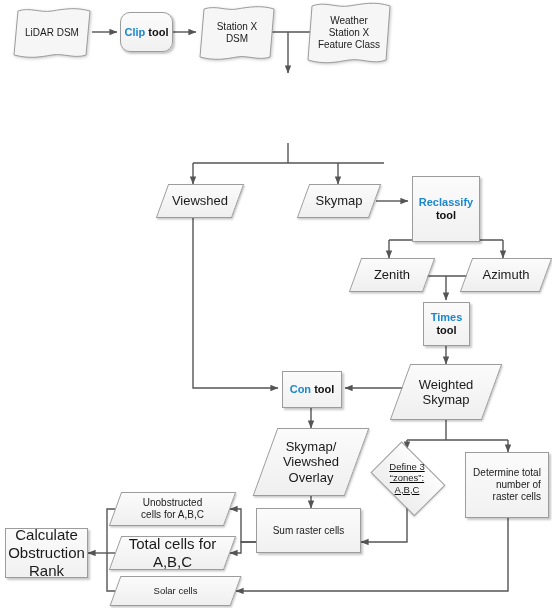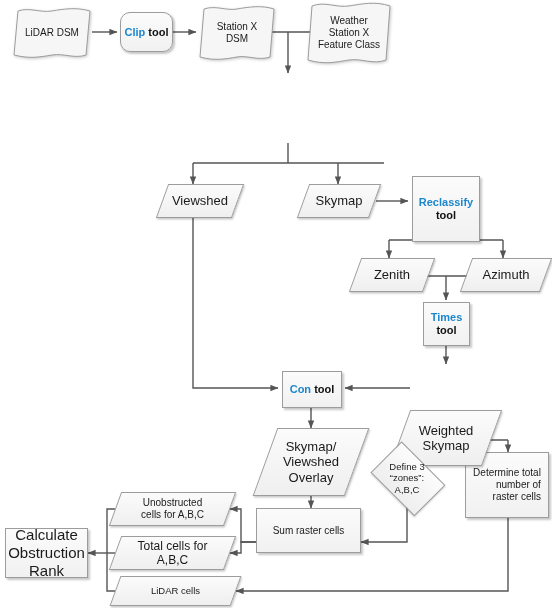--- a/index.html
+++ b/index.html
@@ -157,42 +157,42 @@
     <span class="lbl">Zenith</span>
   </div>
 
   <div class="node proc" style="left:423px;top:302px;width:47px;height:44px;">
     <span class="lbl">
       <span class="toolname">Times</span><br>
       <span class="toolword">tool</span>
     </span>
   </div>
 
-  <div class="node data" style="left:400px;top:364px;width:92px;height:56px;margin-top:46px;">
+  <div class="node data" style="left:400px;top:364px;width:92px;height:56px;">
     <div class="skew"></div>
     <span class="lbl">
       <span>Weighted</span><br>
       <span>Skymap</span>
     </span>
   </div>
 
   <div class="node proc" style="left:282px;top:371px;width:60px;height:37px;">
     <span class="lbl"><span class="toolname">Con</span> <span class="toolword">tool</span></span>
   </div>
 
   <div class="node data" style="left:265px;top:428px;width:92px;height:68px;">
     <div class="skew"></div>
     <span class="lbl">
       <span>Skymap/</span><br>
       <span>Viewshed</span><br>
       <span>Overlay</span>
     </span>
   </div>
 
-  <div class="node dec" style="left:365px;top:449px;width:84px;height:58px;">
+  <div class="node dec" style="left:365px;top:449px;width:84px;height:58px;text-decoration:underline;">
     <div class="dia"></div>
     <span class="lbl">
       <span>Define 3</span><br>
       <span>“zones”:</span><br>
       <span>A,B,C</span>
     </span>
   </div>
 
   <div class="node proc" style="left:465px;top:452px;width:84px;height:66px;text-align:right;">
     <span class="lbl" style="font-size:10px;">
@@ -209,29 +209,29 @@
   <div class="node data" style="left:115px;top:492px;width:115px;height:34px;">
     <div class="skew"></div>
     <span class="lbl" style="font-size:10px;">
       <span>Unobstructed</span><br>
       <span>cells for A,B,C</span>
     </span>
   </div>
 
   <div class="node data" style="left:115px;top:536px;width:115px;height:34px;">
     <div class="skew"></div>
-    <span class="lbl" style="font-size:12px;">
+    <span class="lbl" style="font-size:15px;">
       <span>Total cells for</span><br>
       <span>A,B,C</span>
     </span>
   </div>
 
   <div class="node data" style="left:115px;top:576px;width:121px;height:30px;">
     <div class="skew"></div>
-    <span class="lbl" style="font-size:9.5px;">LiDAR cells</span>
+    <span class="lbl" style="font-size:9.5px;">Solar cells</span>
   </div>
 
   <div class="node proc" style="left:5px;top:528px;width:83px;height:50px;">
     <span class="lbl" style="font-size:15px;">
       <span>Calculate</span><br>
       <span>Obstruction</span><br>
       <span>Rank</span>
     </span>
   </div>
 

